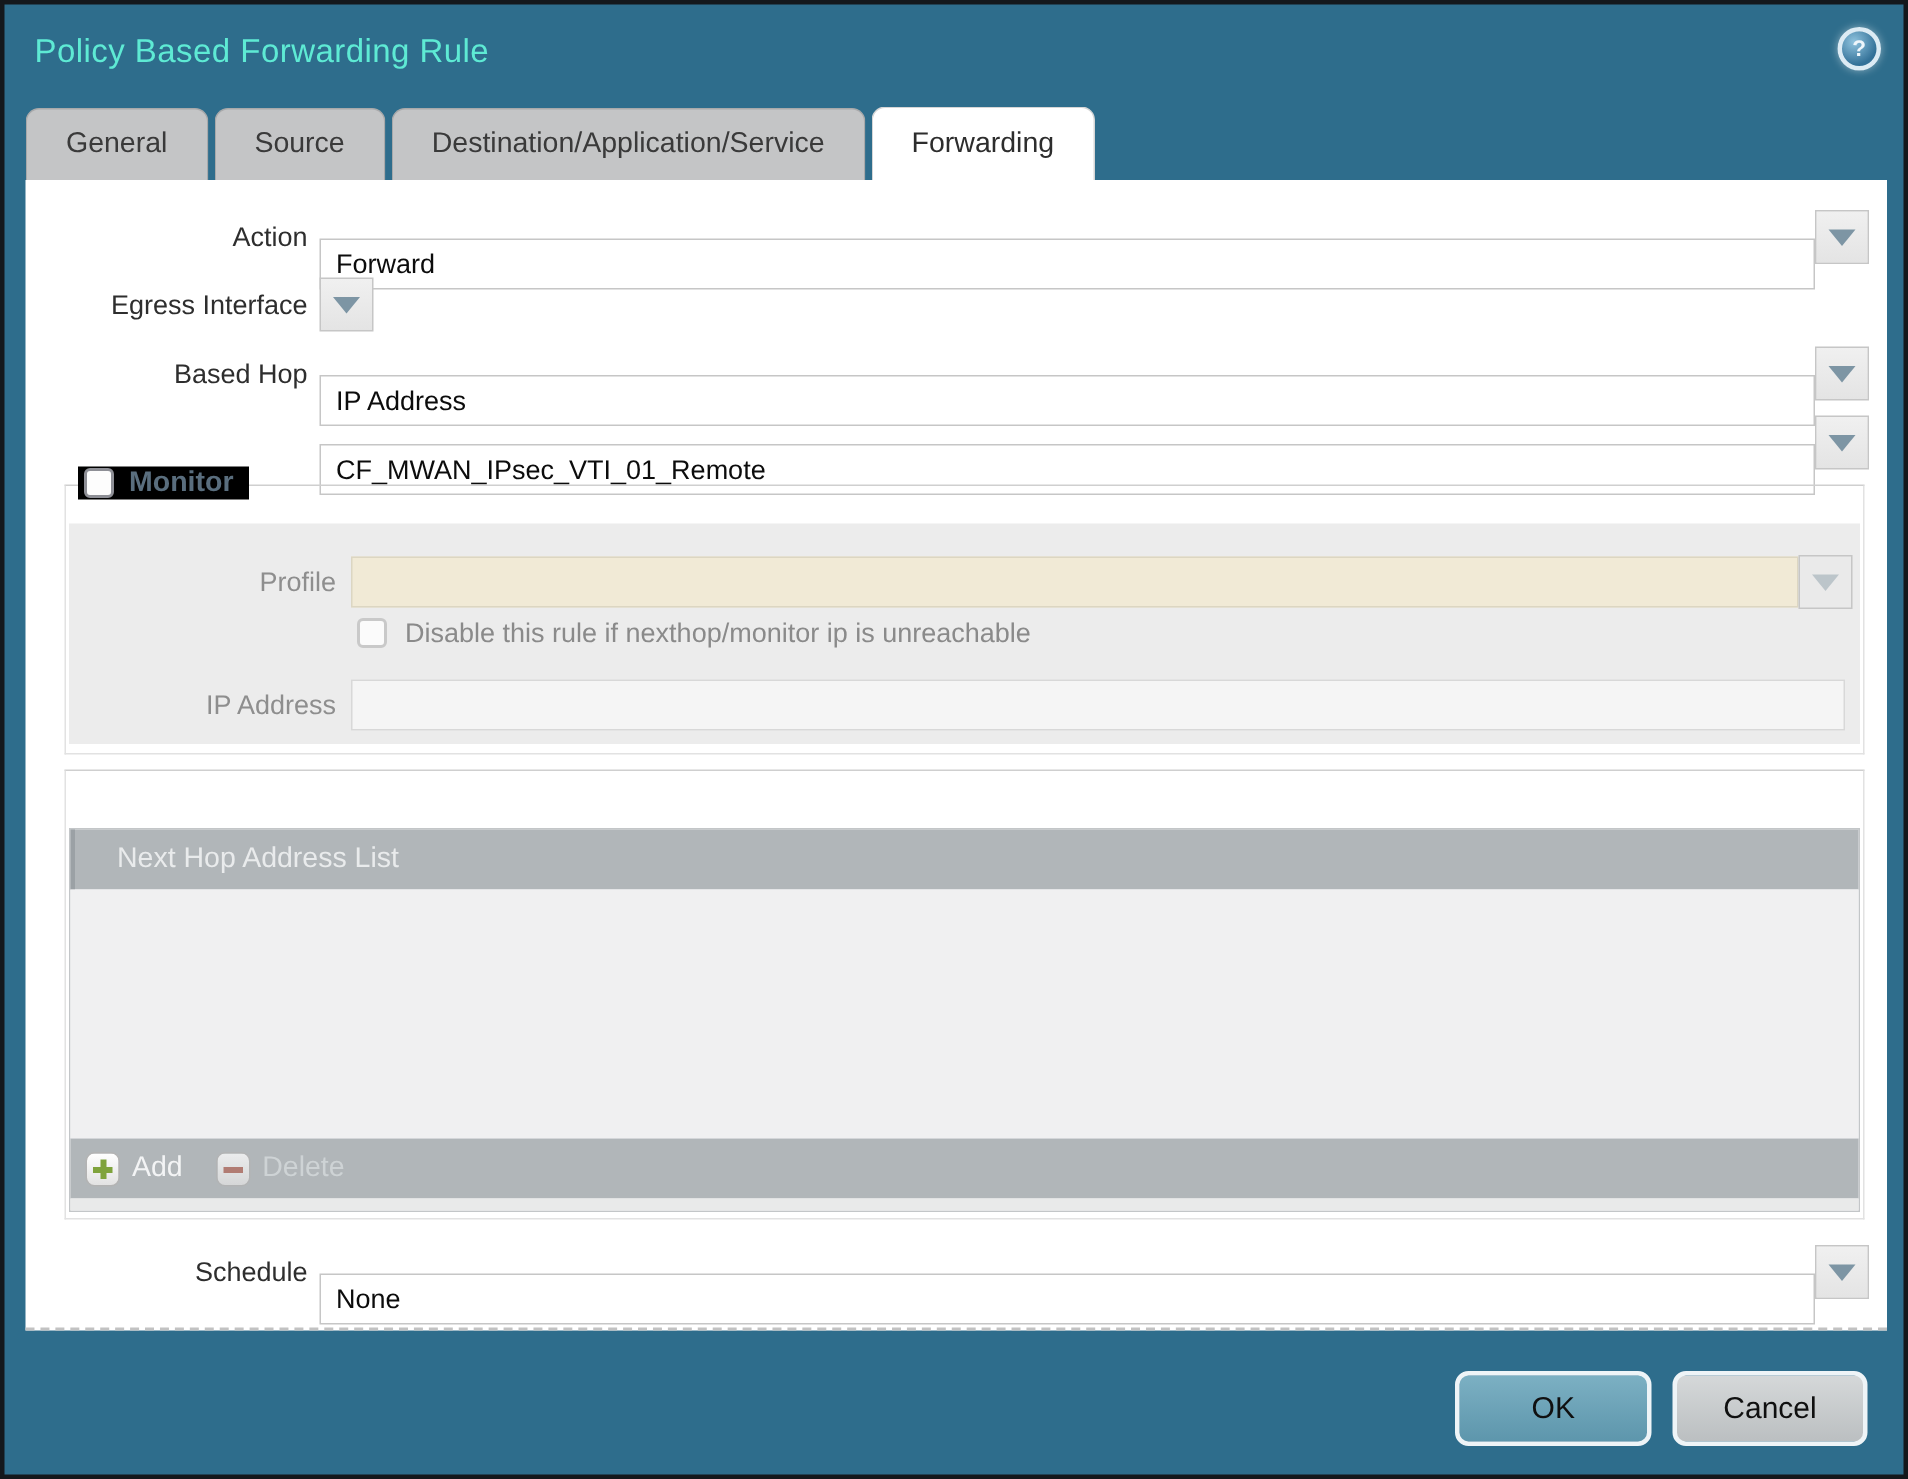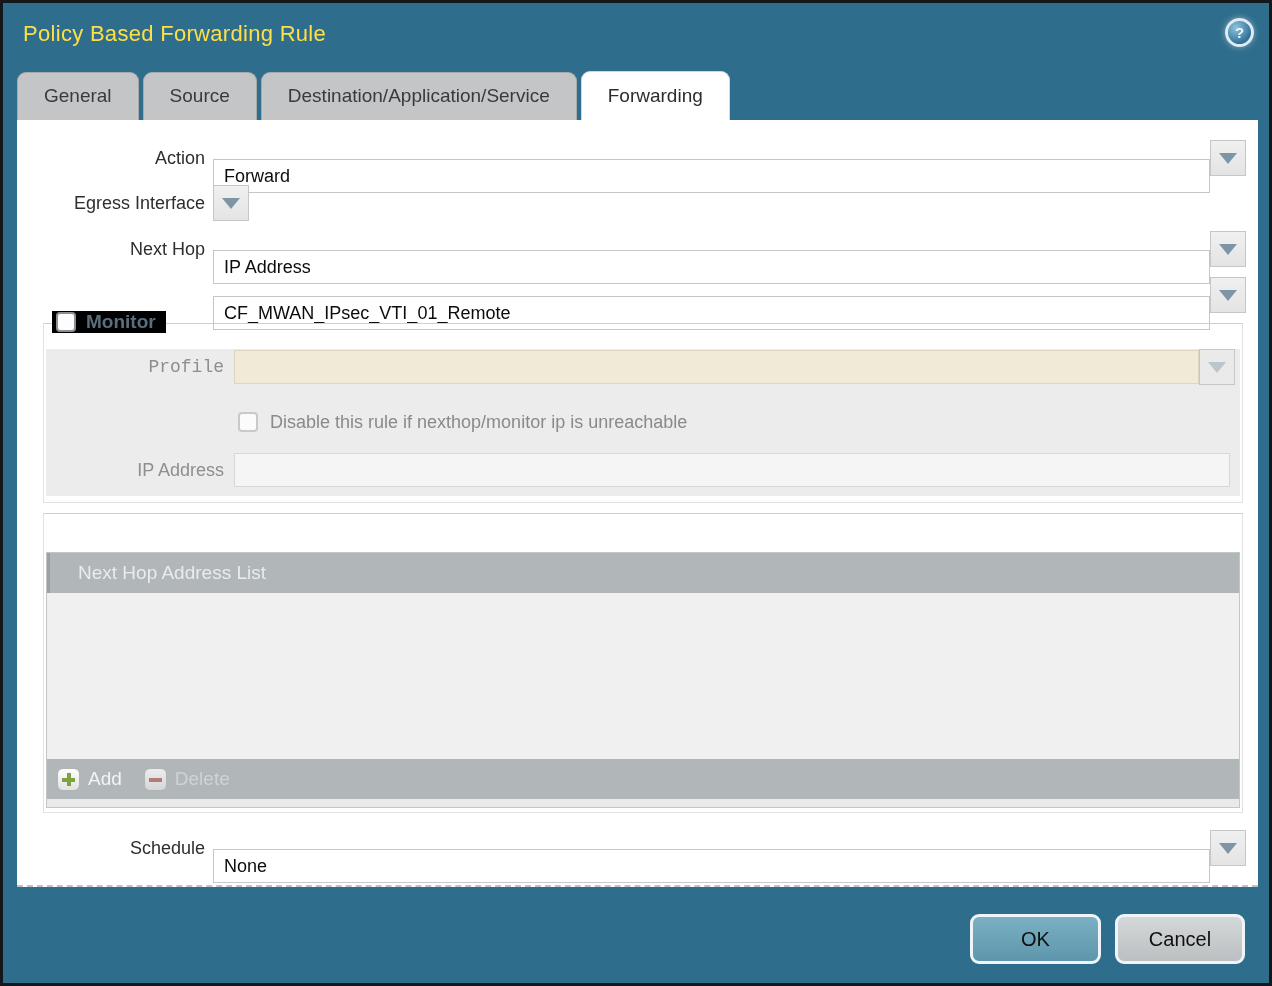--- a/index.html
+++ b/index.html
@@ -8,21 +8,21 @@
     font-family: "Liberation Sans", sans-serif;
     background: #2e6d8c;
     border: 3px solid #14181c;
     position: relative;
     overflow: hidden;
   }
 
   
   .title {
     position: absolute; left: 20px; top: 18px;
-    color: #fde047; font-size: 22px; font-weight: 400; letter-spacing: .3px;
+    color: #5eead4; font-size: 22px; font-weight: 400; letter-spacing: .3px;
   }
   .help {
     position: absolute; right: 15px; top: 15px;
     width: 29px; height: 29px; border-radius: 50%;
     border: 3px solid #dcebf4;
     background: radial-gradient(circle at 35% 30%, #8fc3de, #337198 70%);
     color: #eef6fb; font-size: 15px; font-weight: bold;
     display: flex; align-items: center; justify-content: center;
     box-shadow: 0 0 6px rgba(255,255,255,.45);
     cursor: pointer;
@@ -192,21 +192,21 @@
   </div>
 
   <div class="form-row" style="top:65px;">
     <div class="form-label">Egress Interface</div>
     <div class="dd-btn">
       <span class="arrow"></span>
     </div>
   </div>
 
   <div class="form-row" style="top:111px;">
-    <div class="form-label">Next Hop</div>
+    <div class="form-label">Based Hop</div>
     <div class="field">IP Address</div>
     <div class="dd-btn">
       <span class="arrow"></span>
     </div>
   </div>
 
   <div class="form-row" style="top:157px;">
     <div class="form-label"></div>
     <div class="field">CF_MWAN_IPsec_VTI_01_Remote</div>
     <div class="dd-btn">
@@ -214,21 +214,21 @@
     </div>
   </div>
 
   <div class="group" style="top:203px; height:180px;">
     <div class="group-legend">
       <span class="checkbox"></span>
       <span class="group-title">Monitor</span>
     </div>
     <div class="group-inner" style="height:147px;">
 
-      <div class="mon-row" style="top:0; height:36px;font-family:Liberation Mono, monospace;">
+      <div class="mon-row" style="top:21px; height:36px;">
         <div class="mon-label">Profile</div>
         <div class="field-beige"></div>
         <div class="dd-btn disabled">
           <span class="arrow"></span>
         </div>
       </div>
 
       <div class="mon-row" style="top:60px; height:26px;">
         <div style="width:192px; flex:none;"></div>
         <span class="checkbox dim"></span>

